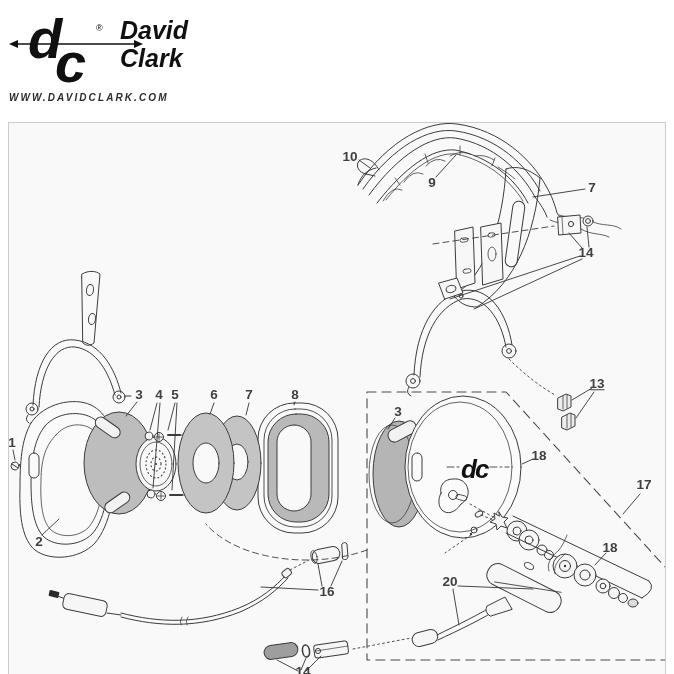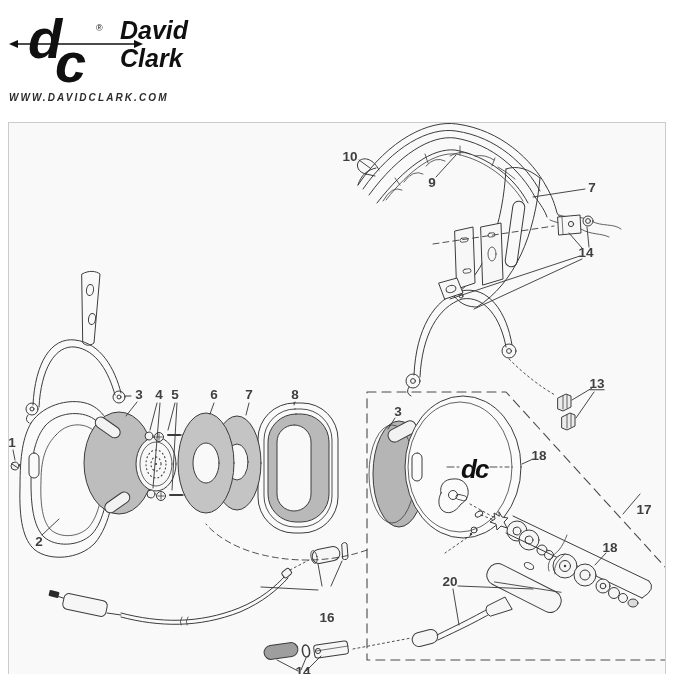--- a/index.html
+++ b/index.html
@@ -349,21 +349,21 @@
         <div class="callout" style="left: 166px; top: 272px;">5</div>
         <div class="callout" style="left: 205px; top: 272px;">6</div>
         <div class="callout" style="left: 240px; top: 272px;">7</div>
         <div class="callout" style="left: 286px; top: 272px;">8</div>
         <div class="callout" style="left: 423px; top: 60px;">9</div>
         <div class="callout" style="left: 341px; top: 34px;">10</div>
         <div class="callout" style="left: 583px; top: 65px;">7</div>
         <div class="callout" style="left: 577px; top: 130px;">14</div>
         <div class="callout" style="left: 588px; top: 261px; text-decoration: underline;">13</div>
         <div class="callout" style="left: 294px; top: 549px;">14</div>
-        <div class="callout" style="left: 318px; top: 495px;">16</div>
-        <div class="callout" style="left: 635px; top: 387px;">17</div>
+        <div class="callout" style="left: 318px; top: 469px;">16</div>
+        <div class="callout" style="left: 635px; top: 362px;">17</div>
         <div class="callout" style="left: 530px; top: 333px;">18</div>
         <div class="callout" style="left: 601px; top: 425px;">18</div>
         <div class="callout" style="left: 441px; top: 459px;">20</div>
         <div class="callout" style="left: 389px; top: 289px;">3</div>
       </div>
   </div>
 </div>
 
 </body></html>

